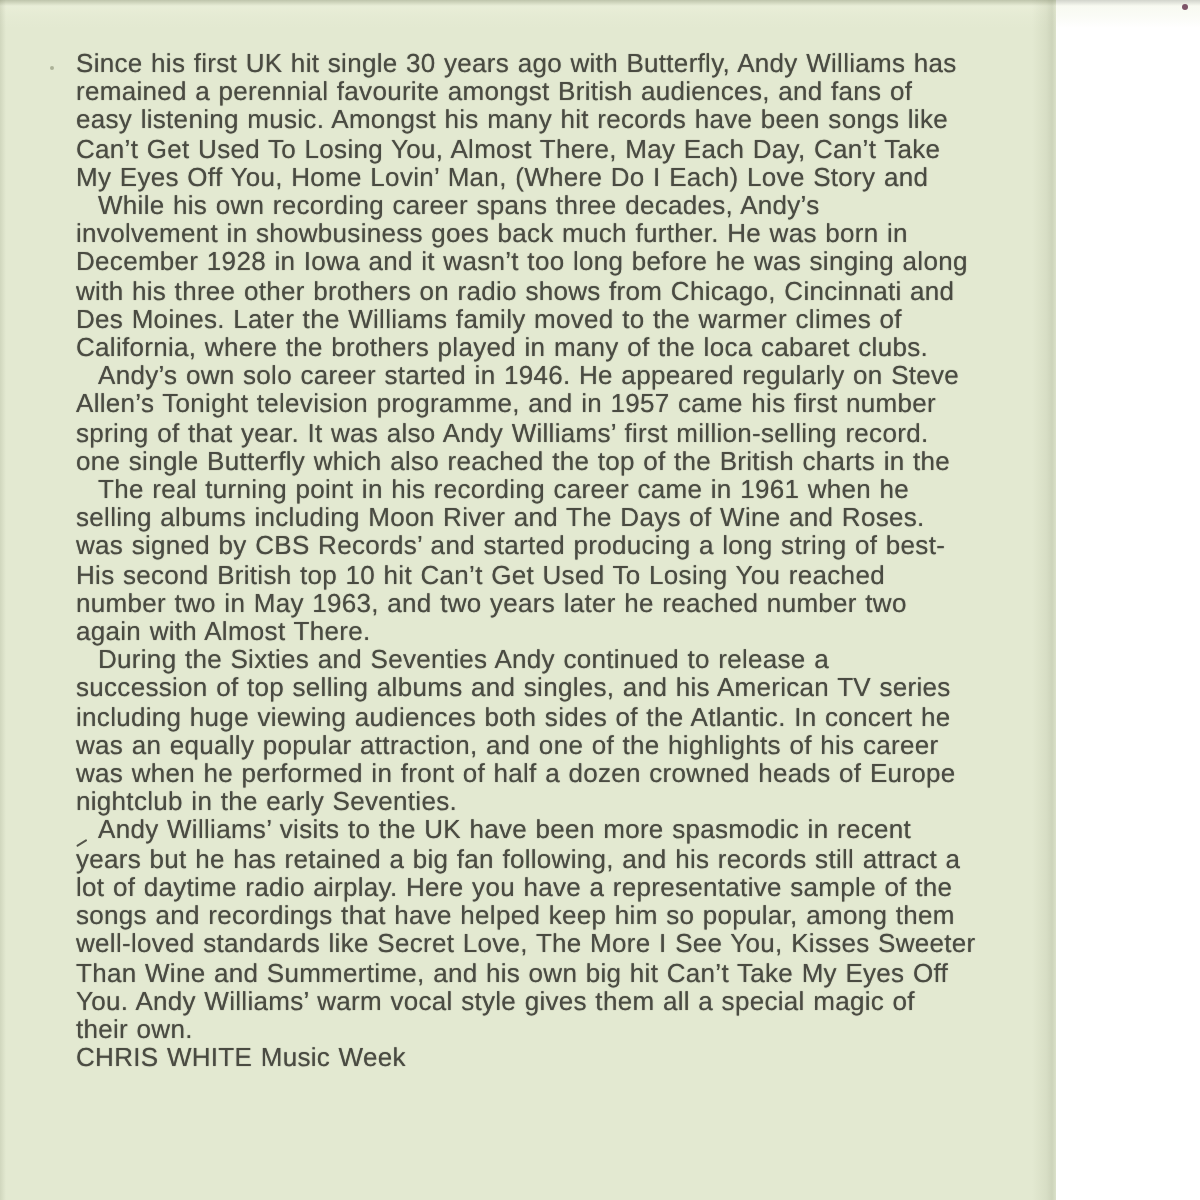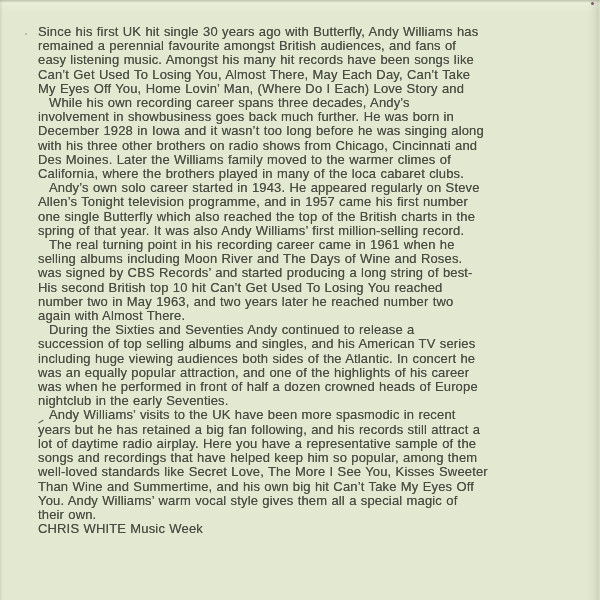--- a/index.html
+++ b/index.html
@@ -7,21 +7,21 @@
     padding: 0;
   }
   body {
     width: 600px;
     height: 600px;
     overflow: hidden;
     font-family: "Liberation Sans", "DejaVu Sans", sans-serif;
   }
   .page {
     position: relative;
-    width: 600px;
+    width: 528px;
     height: 600px;
     background: #e3e9d1;
   }
   
   .edge-top {
     position: absolute;
     left: 0; top: 0;
     width: 600px; height: 14px;
     background: linear-gradient(180deg,
       rgba(105,112,84,0.30) 0px,
@@ -119,24 +119,24 @@
     <div class="para indented">
       <div class="line">While his own recording career spans three decades, Andy’s</div>
       <div class="line">involvement in showbusiness goes back much further. He was born in</div>
       <div class="line">December 1928 in Iowa and it wasn’t too long before he was singing along</div>
       <div class="line">with his three other brothers on radio shows from Chicago, Cincinnati and</div>
       <div class="line">Des Moines. Later the Williams family moved to the warmer climes of</div>
       <div class="line">California, where the brothers played in many of the loca cabaret clubs.</div>
     </div>
 
     <div class="para indented">
-      <div class="line">Andy’s own solo career started in 1943. He appeared regularly on Steve</div>
+      <div class="line">Andy’s own solo career started in 1946. He appeared regularly on Steve</div>
       <div class="line">Allen’s Tonight television programme, and in 1957 came his first number</div>
+      <div class="line">spring of that year. It was also Andy Williams’ first million-selling record.</div>
       <div class="line">one single Butterfly which also reached the top of the British charts in the</div>
-      <div class="line">spring of that year. It was also Andy Williams’ first million-selling record.</div>
     </div>
 
     <div class="para indented">
       <div class="line">The real turning point in his recording career came in 1961 when he</div>
       <div class="line">selling albums including Moon River and The Days of Wine and Roses.</div>
       <div class="line">was signed by CBS Records’ and started producing a long string of best-</div>
       <div class="line">His second British top 10 hit Can’t Get Used To Losing You reached</div>
       <div class="line">number two in May 1963, and two years later he reached number two</div>
       <div class="line">again with Almost There.</div>
     </div>

